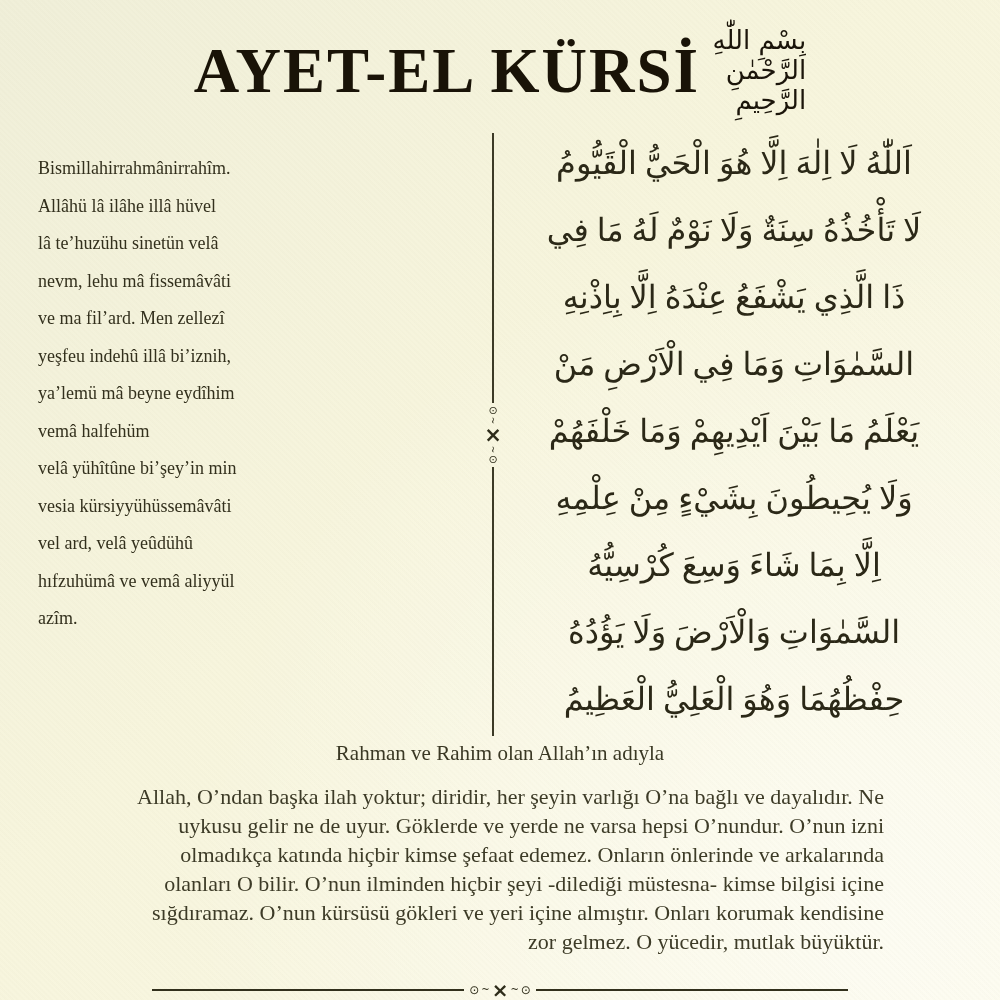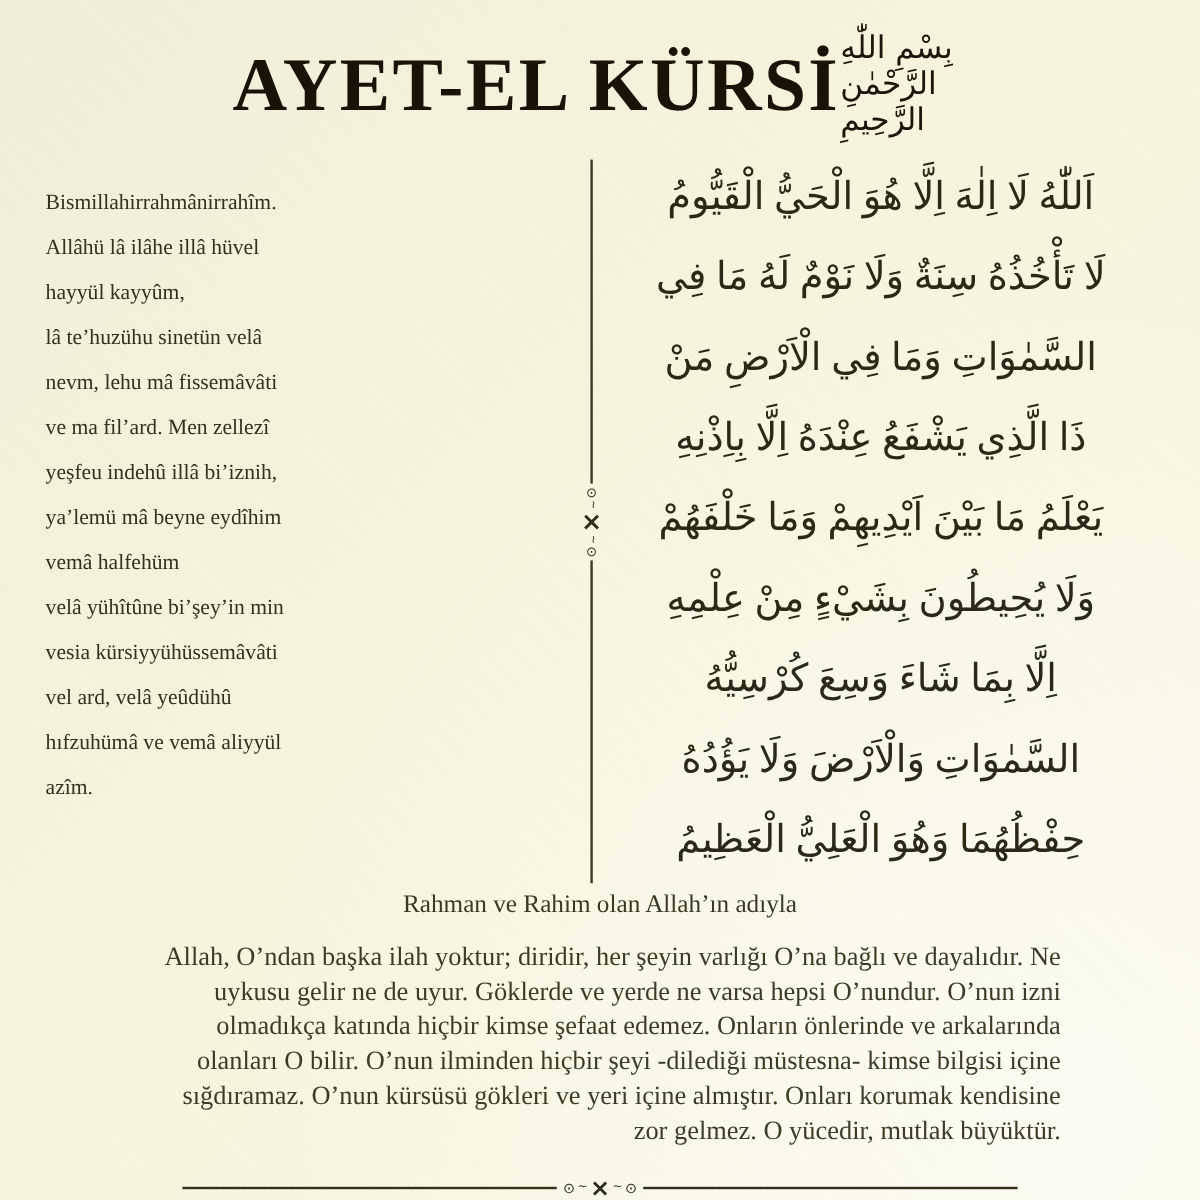--- a/index.html
+++ b/index.html
@@ -30,21 +30,21 @@
     margin: 0;
     font-size: 63px;
     font-weight: 700;
     letter-spacing: 2px;
     color: #191307;
   }
   .emblem {
     width: 106px;
     height: 112px;
     direction: rtl;
-    text-align: left;
+    text-align: right;
     font-family: "DejaVu Sans", sans-serif;
     font-size: 26px;
     line-height: 1.15;
     color: #1b150a;
     overflow: hidden;
     display: flex;
     align-items: center;
     justify-content: center;
     flex-wrap: wrap;
     word-break: break-word;
@@ -138,21 +138,20 @@
   <header class="header">
     <h1 class="title">AYET-EL KÜRSİ</h1>
     <div class="emblem">بِسْمِ اللّٰهِ الرَّحْمٰنِ الرَّحِيمِ</div>
   </header>
 
   <main class="columns">
 
     <div class="left-col">
       <div>Bismillahirrahmânirrahîm.</div>
       <div>Allâhü lâ ilâhe illâ hüvel</div>
-      <div>hayyül kayyûm,</div>
       <div>lâ te’huzühu sinetün velâ</div>
       <div>nevm, lehu mâ fissemâvâti</div>
       <div>ve ma fil’ard. Men zellezî</div>
       <div>yeşfeu indehû illâ bi’iznih,</div>
       <div>ya’lemü mâ beyne eydîhim</div>
       <div>vemâ halfehüm</div>
       <div>velâ yühîtûne bi’şey’in min</div>
       <div>vesia kürsiyyühüssemâvâti</div>
       <div>vel ard, velâ yeûdühû</div>
       <div>hıfzuhümâ ve vemâ aliyyül</div>
@@ -167,22 +166,22 @@
         <span class="x">×</span>
         <span class="sq">~</span>
         <span>⊙</span>
       </div>
       <div class="vline"></div>
     </div>
 
     <div class="right-col">
       <div>اَللّٰهُ لَا اِلٰهَ اِلَّا هُوَ الْحَيُّ الْقَيُّومُ</div>
       <div>لَا تَأْخُذُهُ سِنَةٌ وَلَا نَوْمٌ لَهُ مَا فِي</div>
+      <div>ذَا الَّذِي يَشْفَعُ عِنْدَهُ اِلَّا بِاِذْنِهِ</div>
       <div>السَّمٰوَاتِ وَمَا فِي الْاَرْضِ مَنْ</div>
-      <div>ذَا الَّذِي يَشْفَعُ عِنْدَهُ اِلَّا بِاِذْنِهِ</div>
       <div>يَعْلَمُ مَا بَيْنَ اَيْدِيهِمْ وَمَا خَلْفَهُمْ</div>
       <div>وَلَا يُحِيطُونَ بِشَيْءٍ مِنْ عِلْمِهِ</div>
       <div>اِلَّا بِمَا شَاءَ وَسِعَ كُرْسِيُّهُ</div>
       <div>السَّمٰوَاتِ وَالْاَرْضَ وَلَا يَؤُدُهُ</div>
       <div>حِفْظُهُمَا وَهُوَ الْعَلِيُّ الْعَظِيمُ</div>
     </div>
 
   </main>
 
   <div class="subtitle">Rahman ve Rahim olan Allah’ın adıyla</div>

